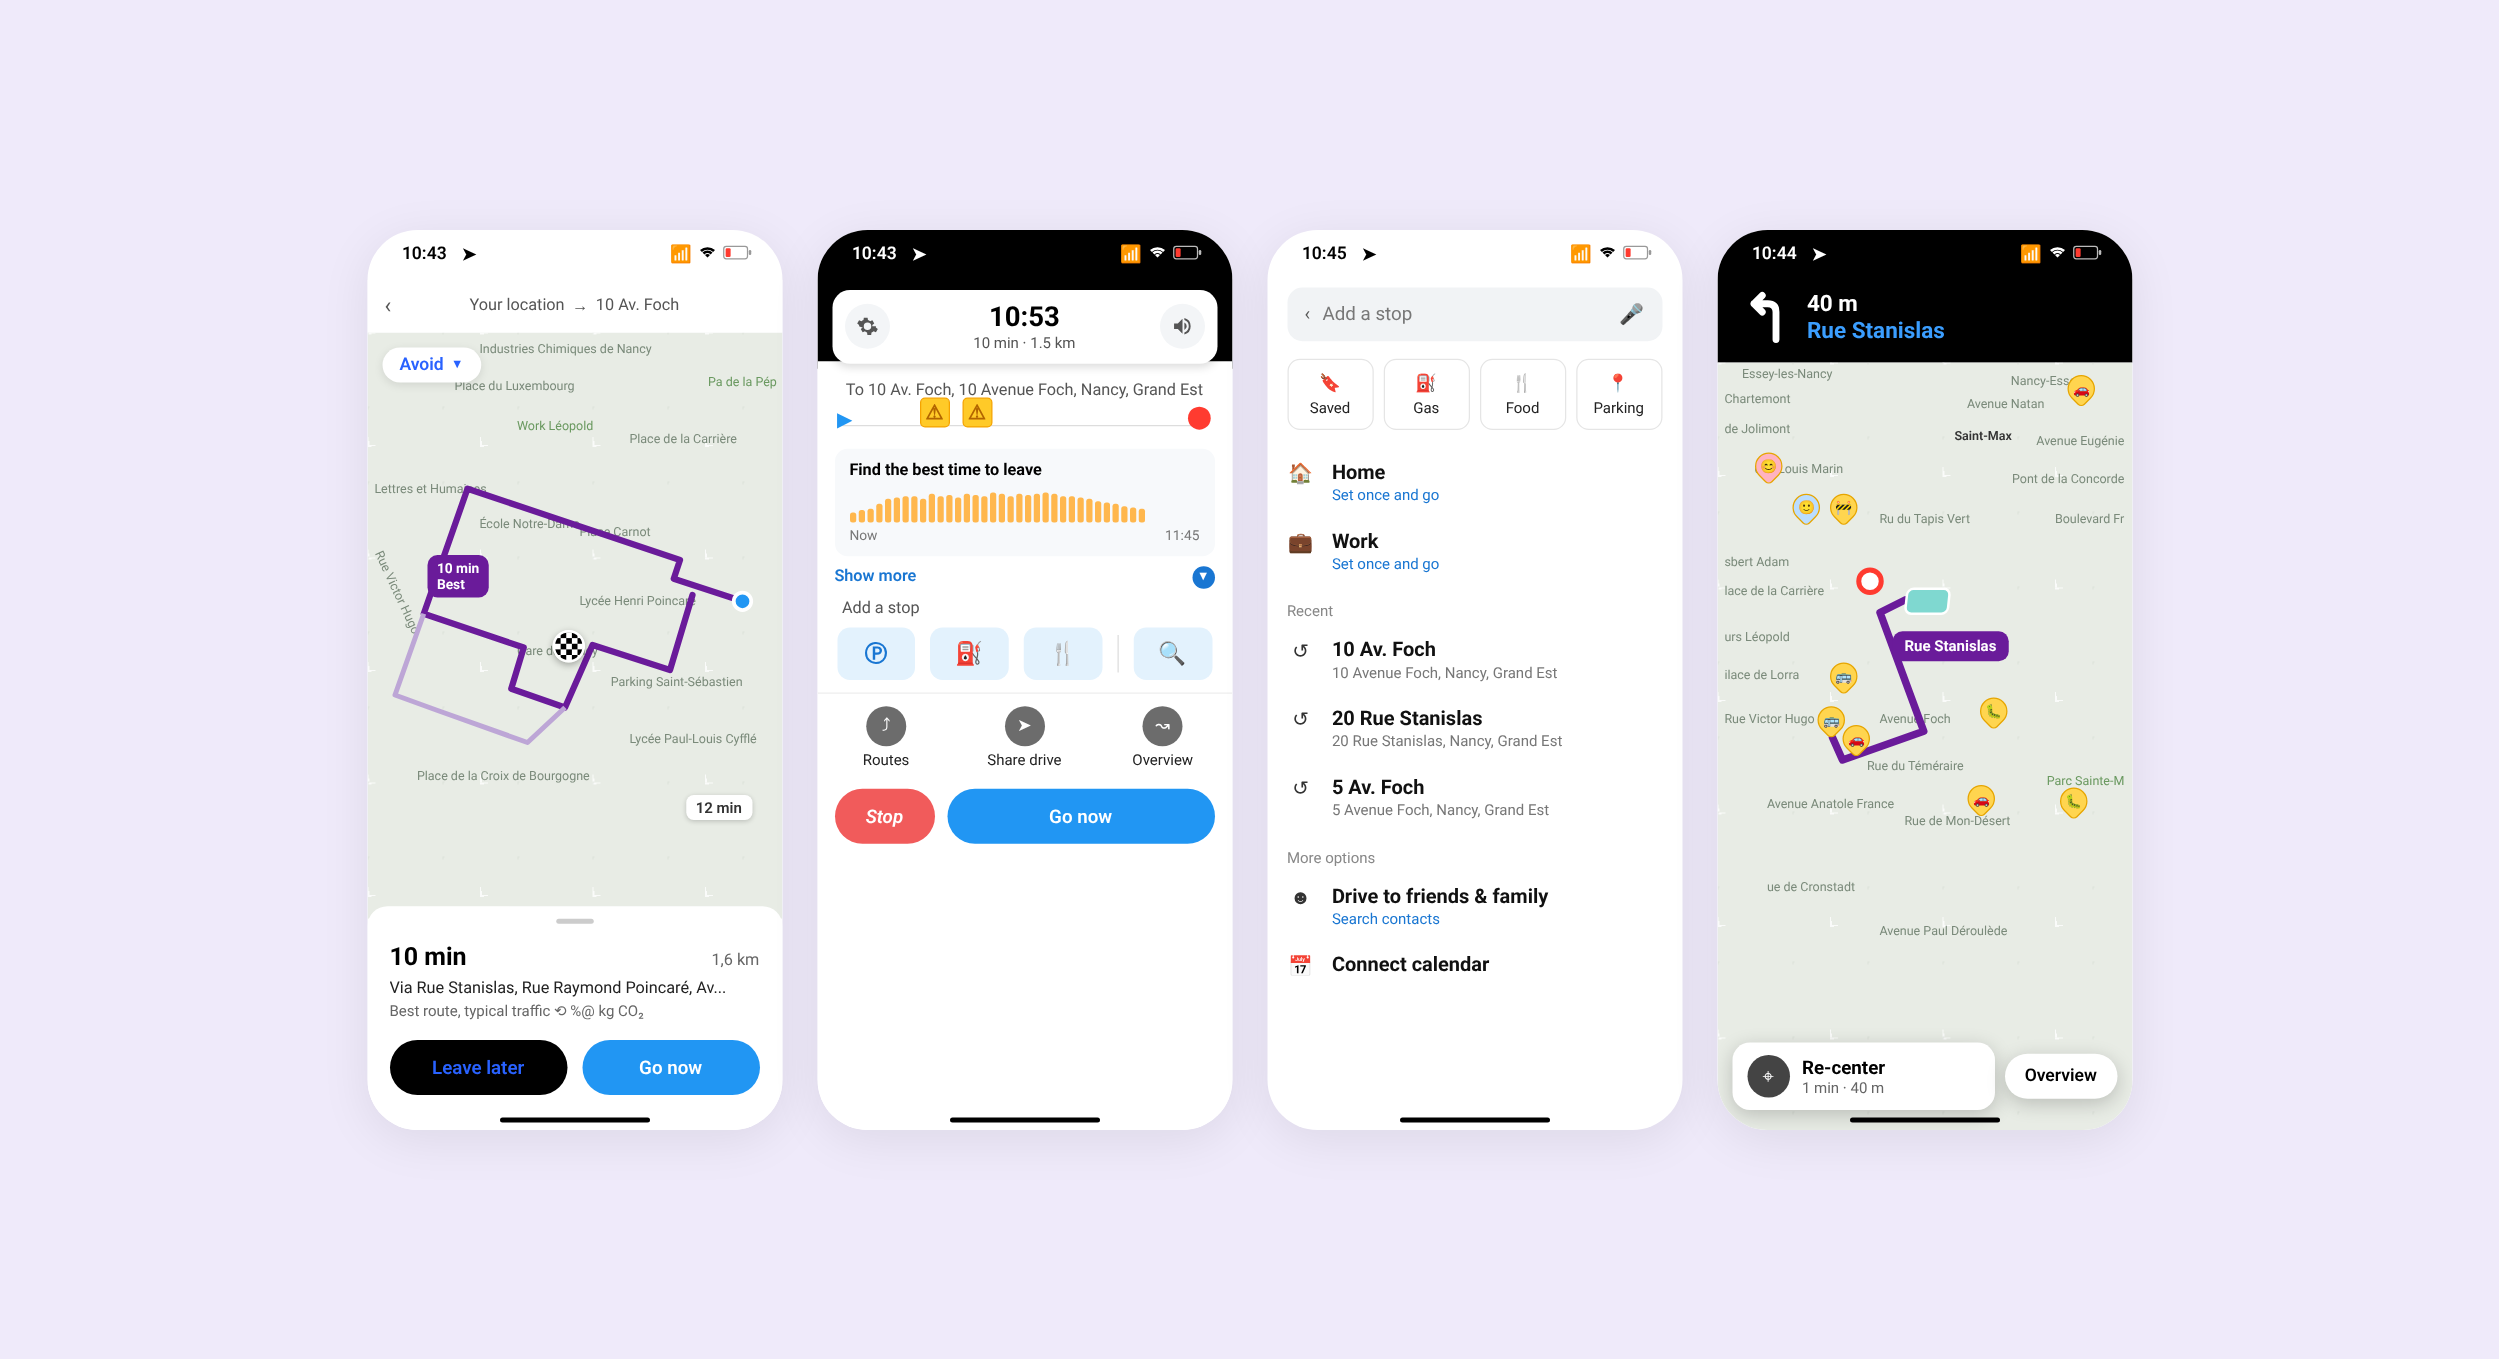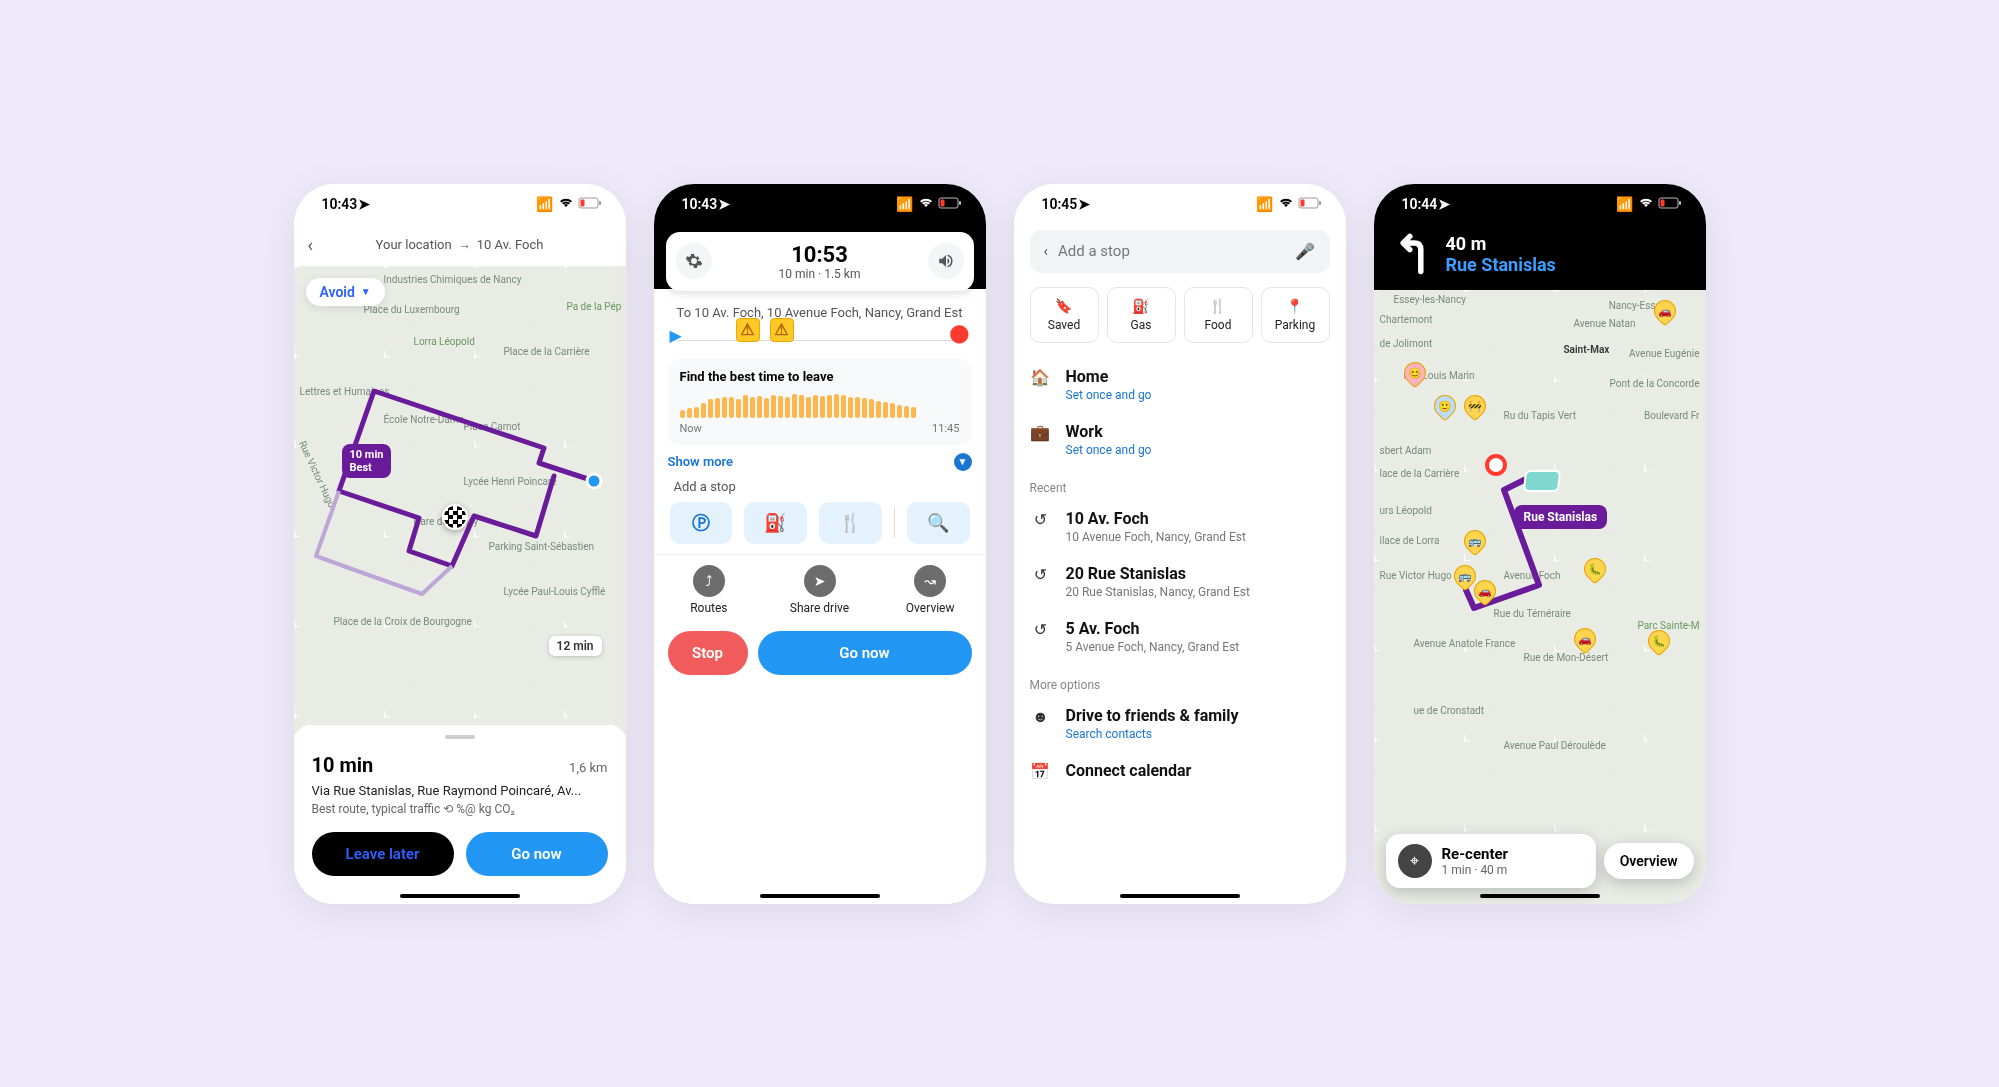--- a/index.html
+++ b/index.html
@@ -27,21 +27,21 @@
   .status-bar {
     height: 40px;
     display: flex;
     justify-content: space-between;
     align-items: center;
     padding: 0 24px 0 28px;
     font-size: 14px;
     font-weight: 600;
   }
   .status-bar.dark { background: #000; color: #fff; }
-  .status-left { display: flex; gap: 1px; }
+  .status-left { display: flex; gap: 12px; }
   .status-right { display: flex; align-items: center; gap: 4px; }
   .map-bg {
     position: absolute; inset: 0;
     background: #e8ece5;
     background-image:
       linear-gradient(120deg, rgba(200,210,200,0.4) 1px, transparent 1px),
       linear-gradient(30deg, rgba(200,210,200,0.4) 1px, transparent 1px),
       linear-gradient(75deg, rgba(255,255,255,0.8) 2px, transparent 2px),
       linear-gradient(165deg, rgba(255,255,255,0.8) 2px, transparent 2px);
     background-size: 60px 60px, 60px 60px, 90px 90px, 90px 90px;
@@ -111,21 +111,21 @@
     flex: 1;
     padding: 13px;
     border-radius: 24px;
     border: none;
     font-size: 15px;
     font-weight: 600;
     text-align: center;
   }
   .btn-light { background: #000000; color: #2962ff; }
   .btn-blue { background: #2196f3; color: #fff; }
-  .btn-red { background: #f15b5b; color: #fff; }
+  .btn-red { background: #f15b5b; color: #fff; font-style: italic; }
   .route-badge {
     position: absolute;
     background: #6a1b9a;
     color: #fff;
     font-size: 11px;
     font-weight: 700;
     padding: 4px 8px;
     border-radius: 8px;
     line-height: 1.2;
   }
@@ -360,21 +360,21 @@
   <div class="s1-header">
     <div class="back">‹</div>
     <span>Your location</span>
     <span style="margin:0 6px;">→</span>
     <span>10 Av. Foch</span>
   </div>
   <div class="s1-map">
     <div class="map-bg"></div>
     <div class="map-label" style="top:8px; left:90px;">Industries Chimiques de Nancy</div>
     <div class="map-label" style="top:38px; left:70px;">Place du Luxembourg</div>
-    <div class="map-label green" style="top:70px; left:120px;">Lorra Léopold</div>
+    <div class="map-label green" style="top:70px; left:120px;">Work Léopold</div>
     <div class="map-label" style="top:80px; left:210px;">Place de la Carrière</div>
     <div class="map-label green" style="top:35px; right:4px;">Pa de la Pép</div>
     <div class="map-label" style="top:120px; left:6px;">Lettres et Humaines</div>
     <div class="map-label" style="top:148px; left:90px;">École Notre-Dame</div>
     <div class="map-label" style="top:155px; left:170px;">Place Carnot</div>
     <div class="map-label" style="top:210px; left:170px;">Lycée Henri Poincaré</div>
     <div class="map-label" style="top:250px; left:120px;">Gare de Nancy</div>
     <div class="map-label" style="top:275px; left:195px;">Parking Saint-Sébastien</div>
     <div class="map-label" style="top:320px; left:210px;">Lycée Paul-Louis Cyfflé</div>
     <div class="map-label" style="top:350px; left:40px;">Place de la Croix de Bourgogne</div>

